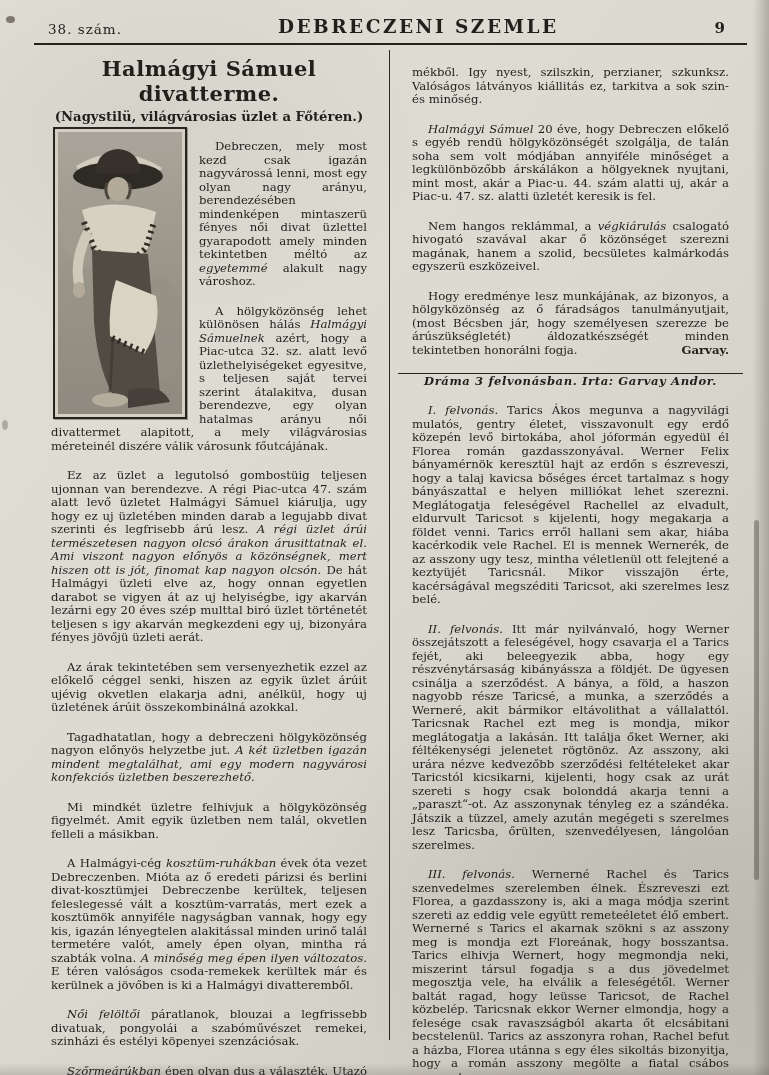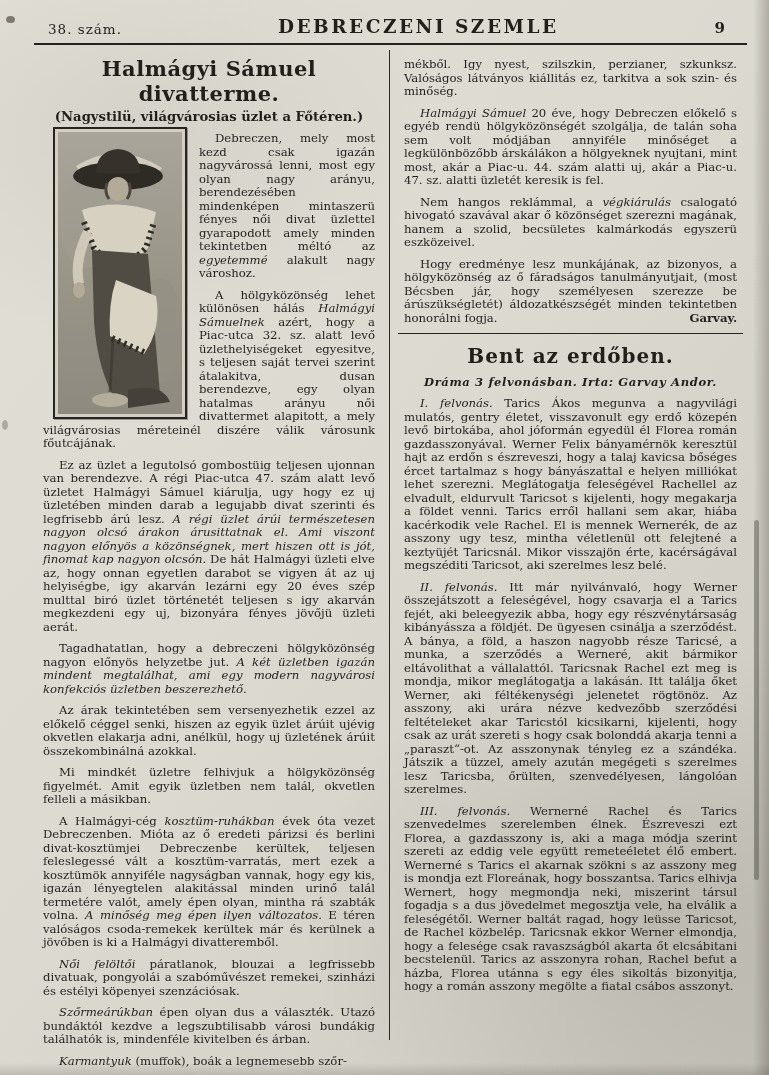--- a/index.html
+++ b/index.html
@@ -37,21 +37,21 @@
   .masthead{flex:1;text-align:center;font-size:18.5px;font-weight:bold;letter-spacing:2.5px;}
   .pagenum{font-size:15px;font-weight:bold;padding-right:14px;}
   .header-rule{position:absolute;top:43px;left:34px;right:22px;border-top:2px solid #24221d;}
 
   .columns{position:absolute;top:50px;left:35px;width:710px;bottom:14px;}
   .divider{position:absolute;left:354px;top:0;height:990px;border-left:1.5px solid #2c2923;}
   .col{position:absolute;top:0;}
   .col-left{left:0;width:348px;}
   .col-right{left:361px;width:349px;}
 
-  h1,h2,figure,p{margin:8px;padding:0;}
+  h1,h2,figure,p{margin:16px;padding:0;}
   .a1-title{font-size:21px;font-weight:bold;text-align:center;letter-spacing:.5px;margin:6px 0 3px;}
   .a1-subtitle{font-size:13.2px;font-weight:bold;text-align:center;margin:0 0 1px;}
 
   .photo-figure{
     float:left;width:134px;height:292px;box-sizing:border-box;
     margin:2px 12px 4px 18px;
     border:2px solid #262420;padding:3px;background:#d3cfc2;
     box-shadow:1px 1px 0 rgba(50,46,38,.4);
   }
   .photo-figure svg{display:block;width:100%;height:100%;}
@@ -123,43 +123,42 @@
             <path d="M54 206 L88 221" stroke="#2f2c26" stroke-width="6" stroke-dasharray="2.5 4" fill="none"></path>
             <ellipse cx="52" cy="268" rx="18" ry="7" fill="#b5ad9c"></ellipse>
             <path d="M70 258 Q104 250 112 270 L70 276 Z" fill="#45413a"></path>
           </svg>
         </figure>
 
         <div class="body-text">
             <p class="para"><span>Debreczen, mely most kezd csak igazán nagyvárossá lenni, most egy olyan nagy arányu, berendezésében mindenképen mintaszerü fényes női divat üzlettel gyarapodott amely minden tekintetben méltó az </span><span class="it">egyetemmé</span><span> alakult nagy városhoz.</span></p>
             <p class="para"><span>A hölgyközönség lehet különösen hálás </span><span class="it">Halmágyi Sámuelnek</span><span> azért, hogy a Piac-utca 32. sz. alatt levő üzlethelyiségeket egyesitve, s teljesen saját tervei szerint átalakitva, dusan berendezve, egy olyan hatalmas arányu női divattermet alapitott, a mely világvárosias méreteinél diszére válik városunk főutcájának.</span></p>
             <p class="para"><span>Ez az üzlet a legutolsó gombostüig teljesen ujonnan van berendezve. A régi Piac-utca 47. szám alatt levő üzletet Halmágyi Sámuel kiárulja, ugy hogy ez uj üzletében minden darab a legujabb divat szerinti és legfrisebb árú lesz. </span><span class="it">A régi üzlet árúi természetesen nagyon olcsó árakon árusittatnak el. Ami viszont nagyon előnyös a közönségnek, mert hiszen ott is jót, finomat kap nagyon olcsón.</span><span> De hát Halmágyi üzleti elve az, hogy onnan egyetlen darabot se vigyen át az uj helyiségbe, igy akarván lezárni egy 20 éves szép multtal biró üzlet történetét teljesen s igy akarván megkezdeni egy uj, bizonyára fényes jövőjü üzleti aerát.</span></p>
+            <p class="para"><span>Az árak tekintetében sem versenyezhetik ezzel az előkelő céggel senki, hiszen az egyik üzlet árúit ujévig okvetlen elakarja adni, anélkül, hogy uj üzletének árúit összekombinálná azokkal.</span></p>
             <p class="para"><span>Tagadhatatlan, hogy a debreczeni hölgyközönség nagyon előnyös helyzetbe jut. </span><span class="it">A két üzletben igazán mindent megtalálhat, ami egy modern nagyvárosi konfekciós üzletben beszerezhető.</span></p>
-            <p class="para"><span>Az árak tekintetében sem versenyezhetik ezzel az előkelő céggel senki, hiszen az egyik üzlet árúit ujévig okvetlen elakarja adni, anélkül, hogy uj üzletének árúit összekombinálná azokkal.</span></p>
             <p class="para"><span>Mi mindkét üzletre felhivjuk a hölgyközönség figyelmét. Amit egyik üzletben nem talál, okvetlen felleli a másikban.</span></p>
             <p class="para"><span>A Halmágyi-cég </span><span class="it">kosztüm-ruhákban</span><span> évek óta vezet Debreczenben. Mióta az ő eredeti párizsi és berlini divat-kosztümjei Debreczenbe kerültek, teljesen feleslegessé vált a kosztüm-varratás, mert ezek a kosztümök annyiféle nagyságban vannak, hogy egy kis, igazán lényegtelen alakitással minden urinő talál termetére valót, amely épen olyan, mintha rá szabták volna. </span><span class="it">A minőség meg épen ilyen változatos.</span><span> E téren valóságos csoda-remekek kerültek már és kerülnek a jövőben is ki a Halmágyi divatteremből.</span></p>
             <p class="para"><span class="it">Női felöltői</span><span> páratlanok, blouzai a legfrissebb divatuak, pongyolái a szabóművészet remekei, szinházi és estélyi köpenyei szenzációsak.</span></p>
             <p class="para"><span class="it">Szőrmeárúkban</span><span> épen olyan dus a választék. Utazó bundáktól kezdve a legszubtilisabb városi bundákig találhatók is, mindenféle kivitelben és árban.</span></p>
             <p class="para"><span class="it">Karmantyuk</span><span> (muffok), boák a legnemesebb szőr-</span></p>
           </div>
       </article>
     </div>
 
     <div class="col col-right">
       <div class="body-text">
           <p class="para noindent"><span>mékből. Igy nyest, szilszkin, perzianer, szkunksz. Valóságos látványos kiállitás ez, tarkitva a sok szin- és minőség.</span></p>
           <p class="para"><span class="it">Halmágyi Sámuel</span><span> 20 éve, hogy Debreczen előkelő s egyéb rendü hölgyközönségét szolgálja, de talán soha sem volt módjában annyiféle minőséget a legkülönbözőbb árskálákon a hölgyeknek nyujtani, mint most, akár a Piac-u. 44. szám alatti uj, akár a Piac-u. 47. sz. alatti üzletét keresik is fel.</span></p>
           <p class="para"><span>Nem hangos reklámmal, a </span><span class="it">végkiárulás</span><span> csalogató hivogató szavával akar ő közönséget szerezni magának, hanem a szolid, becsületes kalmárkodás egyszerü eszközeivel.</span></p>
           <p class="para"><span>Hogy eredménye lesz munkájának, az bizonyos, a hölgyközönség az ő fáradságos tanulmányutjait, (most Bécsben jár, hogy személyesen szerezze be árúszükségletét) áldozatkészségét minden tekintetben honorálni fogja.</span><span class="signature">Garvay.</span></p>
         </div>
 
       <div class="article-rule"></div>
 
       <article>
-        <h1 class="a2-title">Bent az erdőben.</h1>
         <div class="a2-subtitle">Dráma 3 felvonásban. Irta: Garvay Andor.</div>
         <div class="body-text">
             <p class="para"><span class="it">I. felvonás.</span><span> Tarics Ákos megunva a nagyvilági mulatós, gentry életet, visszavonult egy erdő közepén levő birtokába, ahol jóformán egyedül él Florea román gazdasszonyával. Werner Felix bányamérnök keresztül hajt az erdőn s észreveszi, hogy a talaj kavicsa bőséges ércet tartalmaz s hogy bányászattal e helyen milliókat lehet szerezni. Meglátogatja feleségével Rachellel az elvadult, eldurvult Taricsot s kijelenti, hogy megakarja a földet venni. Tarics erről hallani sem akar, hiába kacérkodik vele Rachel. El is mennek Wernerék, de az asszony ugy tesz, mintha véletlenül ott felejtené a keztyüjét Taricsnál. Mikor visszajön érte, kacérságával megszéditi Taricsot, aki szerelmes lesz belé.</span></p>
             <p class="para"><span class="it">II. felvonás.</span><span> Itt már nyilvánvaló, hogy Werner összejátszott a feleségével, hogy csavarja el a Tarics fejét, aki beleegyezik abba, hogy egy részvénytársaság kibányássza a földjét. De ügyesen csinálja a szerződést. A bánya, a föld, a haszon nagyobb része Taricsé, a munka, a szerződés a Werneré, akit bármikor eltávolithat a vállalattól. Taricsnak Rachel ezt meg is mondja, mikor meglátogatja a lakásán. Itt találja őket Werner, aki féltékenységi jelenetet rögtönöz. Az asszony, aki urára nézve kedvezőbb szerződési feltételeket akar Taricstól kicsikarni, kijelenti, hogy csak az urát szereti s hogy csak bolonddá akarja tenni a „paraszt“-ot. Az asszonynak tényleg ez a szándéka. Játszik a tüzzel, amely azután megégeti s szerelmes lesz Taricsba, őrülten, szenvedélyesen, lángolóan szerelmes.</span></p>
             <p class="para"><span class="it">III. felvonás.</span><span> Wernerné Rachel és Tarics szenvedelmes szerelemben élnek. Észreveszi ezt Florea, a gazdasszony is, aki a maga módja szerint szereti az eddig vele együtt remeteéletet élő embert. Wernerné s Tarics el akarnak szökni s az asszony meg is mondja ezt Floreának, hogy bosszantsa. Tarics elhivja Wernert, hogy megmondja neki, miszerint társul fogadja s a dus jövedelmet megosztja vele, ha elválik a feleségétől. Werner baltát ragad, hogy leüsse Taricsot, de Rachel közbelép. Taricsnak ekkor Werner elmondja, hogy a felesége csak ravaszságból akarta őt elcsábitani becstelenül. Tarics az asszonyra rohan, Rachel befut a házba, Florea utánna s egy éles sikoltás bizonyitja, hogy a román asszony megölte a fiatal csábos asszonyt.</span></p>
           </div>
       </article>
     </div>
   </div>
 </div>

